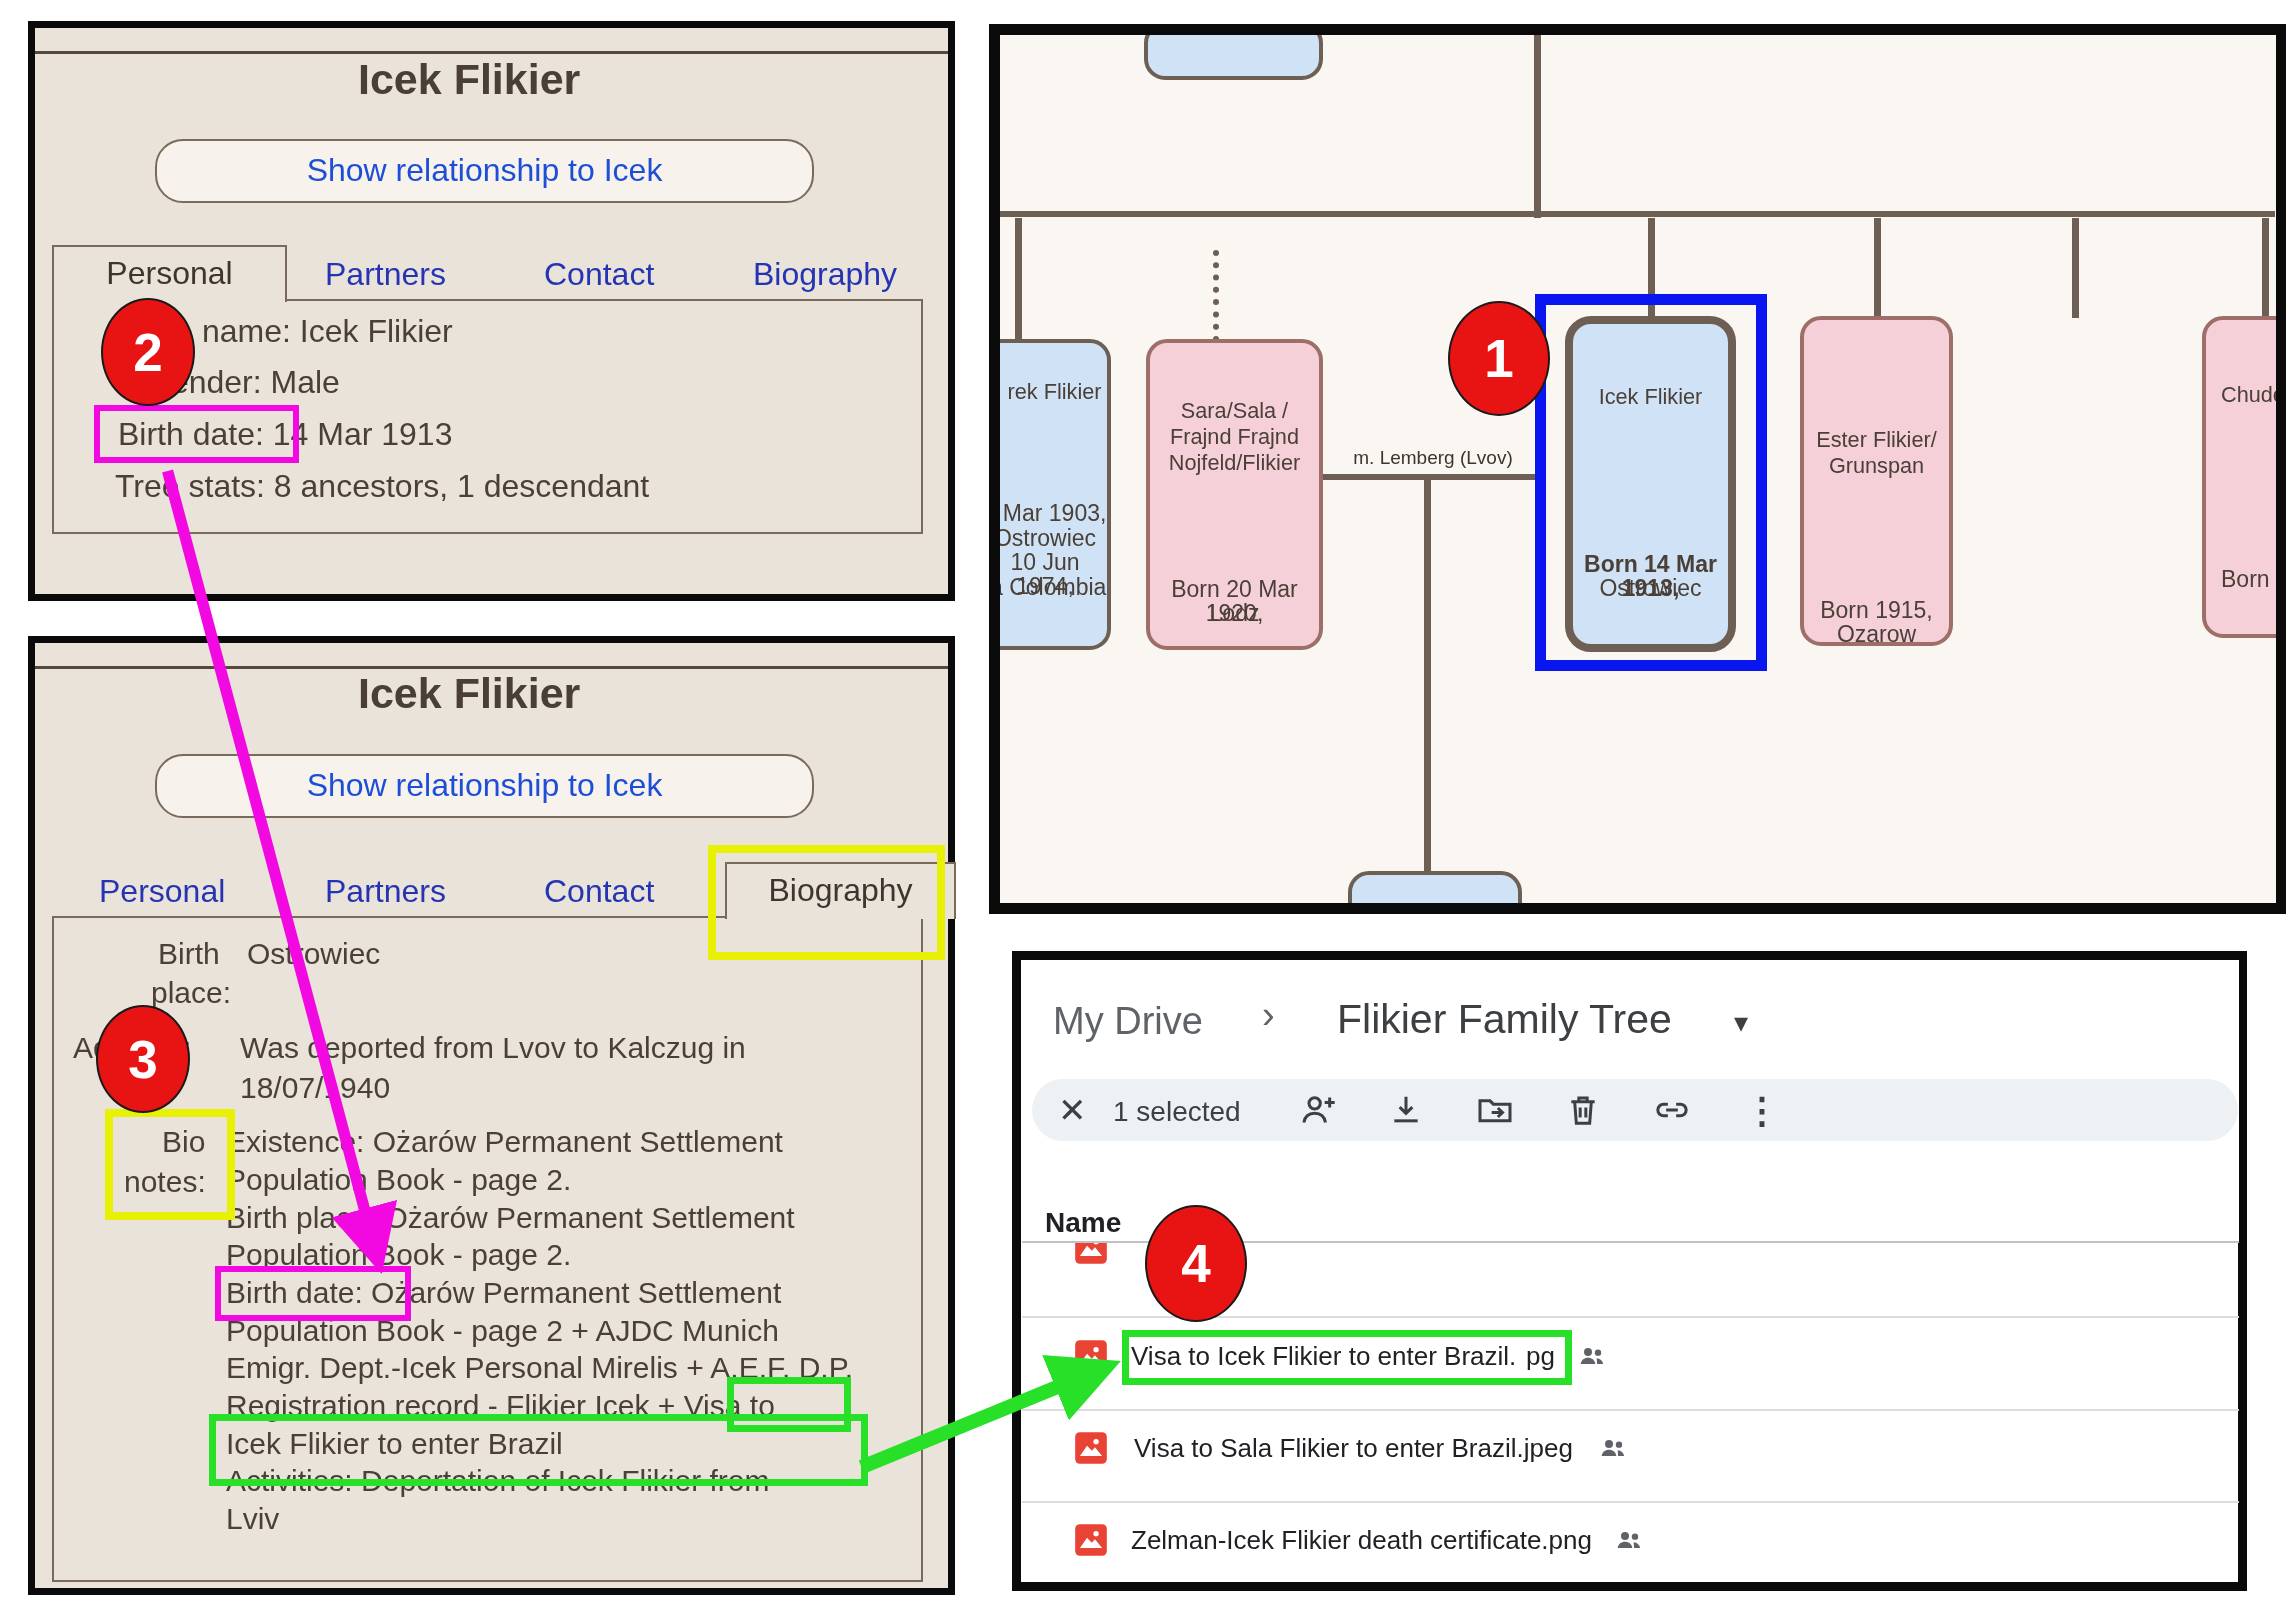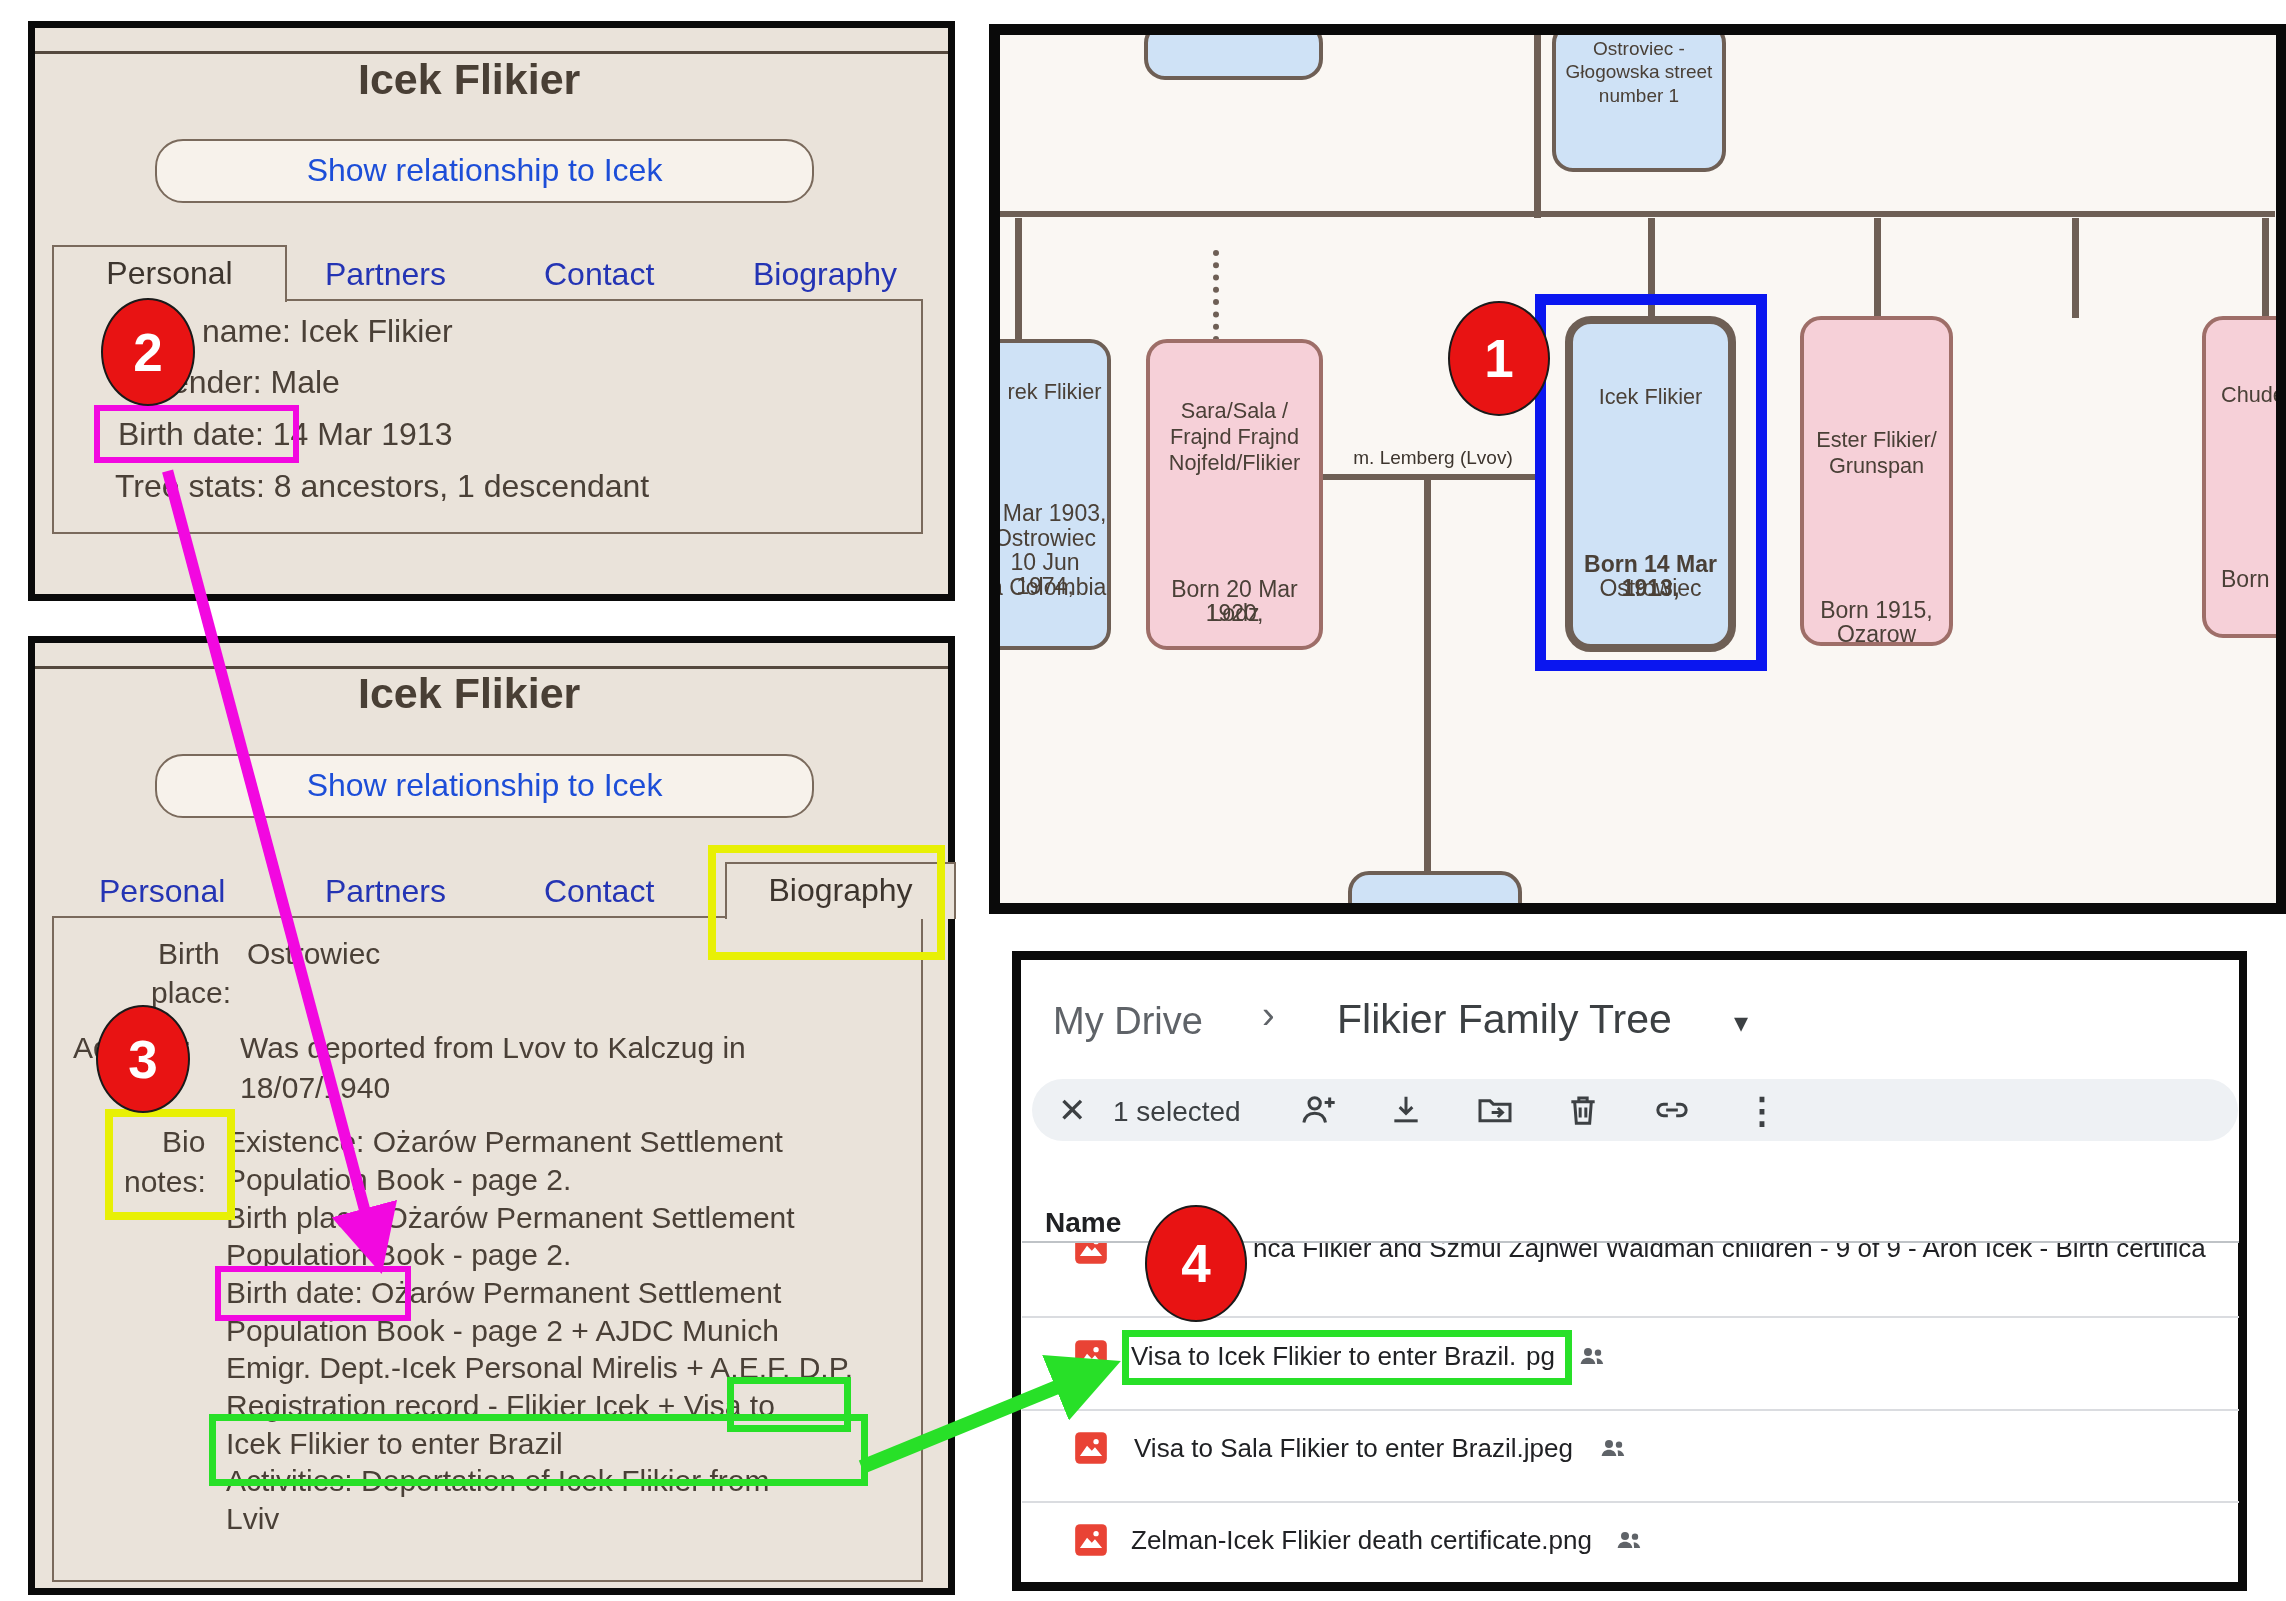--- a/index.html
+++ b/index.html
@@ -125,23 +125,20 @@
     <div class="tline" style="left:15px;top:183px;width:6.6px;height:124px;"></div>
     <div class="tdot" style="left:213px;top:215px;height:92px;"></div>
     <div class="tline" style="left:648px;top:183px;width:6.6px;height:100px;"></div>
     <div class="tline" style="left:874px;top:183px;width:6.6px;height:100px;"></div>
     <div class="tline" style="left:1072px;top:183px;width:6.6px;height:100px;"></div>
     <div class="tline" style="left:1262px;top:183px;width:6.6px;height:100px;"></div>
     <div class="tline" style="left:323px;top:439px;width:214px;height:6.6px;"></div>
     <div class="tline" style="left:424px;top:439px;width:6.6px;height:399px;"></div>
 
     <div class="tcard blue" style="left:144px;top:-13px;width:179px;height:58px;"></div>
-    <div class="tcard blue" style="left:552px;top:-13px;width:174px;height:150px;">
-      <div class="tname" style="top:11.3px;font-size:19px;line-height:23.5px;padding:0 7.5px;">Ostroviec - Głogowska street number 1</div>
-    </div>
 
     <div class="tcard blue" style="left:-21px;top:304px;width:132px;height:311px;">
       <div class="tname" style="top:36px;text-align:left;padding-left:24.5px;">rek Flikier</div>
       <div class="tinfo" style="top:158px;">3 Mar 1903,</div>
       <div class="tinfo" style="top:183px;">Ostrowiec</div>
       <div class="tinfo" style="top:207px;">10 Jun 1974,</div>
       <div class="tinfo" style="top:232px;">ta Colombia</div>
     </div>
     <div class="tcard pink" style="left:146px;top:304px;width:177px;height:311px;">
       <div class="tname" style="top:55px;padding:0 13px;">Sara/Sala / Frajnd Frajnd Nojfeld/Flikier</div>
@@ -168,21 +165,20 @@
   </div>
 
   <div id="drive"></div>
 
   <div class="drow" style="left:1072px;top:1220px;">
     <svg class="icon" width="38" height="38" viewBox="0 0 24 24">
         <rect x="2" y="2" width="20" height="20" rx="3" fill="#e94335"></rect>
         <polygon points="5,17 9.5,10.5 12.5,13.8 14.5,11.5 19,17" fill="#fff"></polygon>
         <circle cx="15.2" cy="8" r="1.7" fill="#fff"></circle>
       </svg>
-    <span class="dname" style="margin-left:122px;">nca Flikier and Szmul Zajnwel Waldman children - 9 of 9 - Aron Icek - Birth certifica</span>
   </div>
   <div class="dcover"></div>
 
   <div class="dcrumb" style="left:1053px;top:1000px;font-size:38px;color:#5f6368;">My Drive</div>
   <div class="dcrumb" style="left:1262px;top:994px;font-size:38px;color:#5f6368;">›</div>
   <div class="dcrumb" style="left:1337px;top:996px;font-size:41px;color:#3c4043;">Flikier Family Tree</div>
   <div class="dcrumb" style="left:1734px;top:1006px;font-size:28px;color:#3c4043;">▾</div>
 
   <div class="dtoolbar"></div>
   <div class="dticon" style="left:1058px;top:1090px;font-size:34px;">✕</div>

